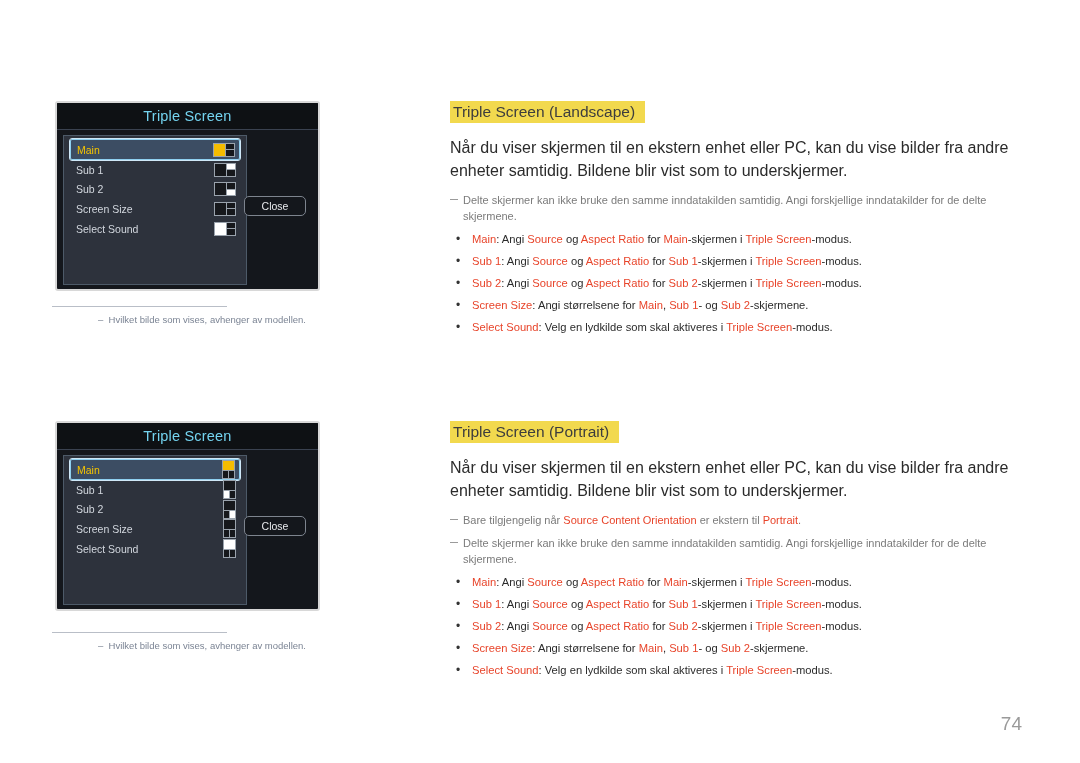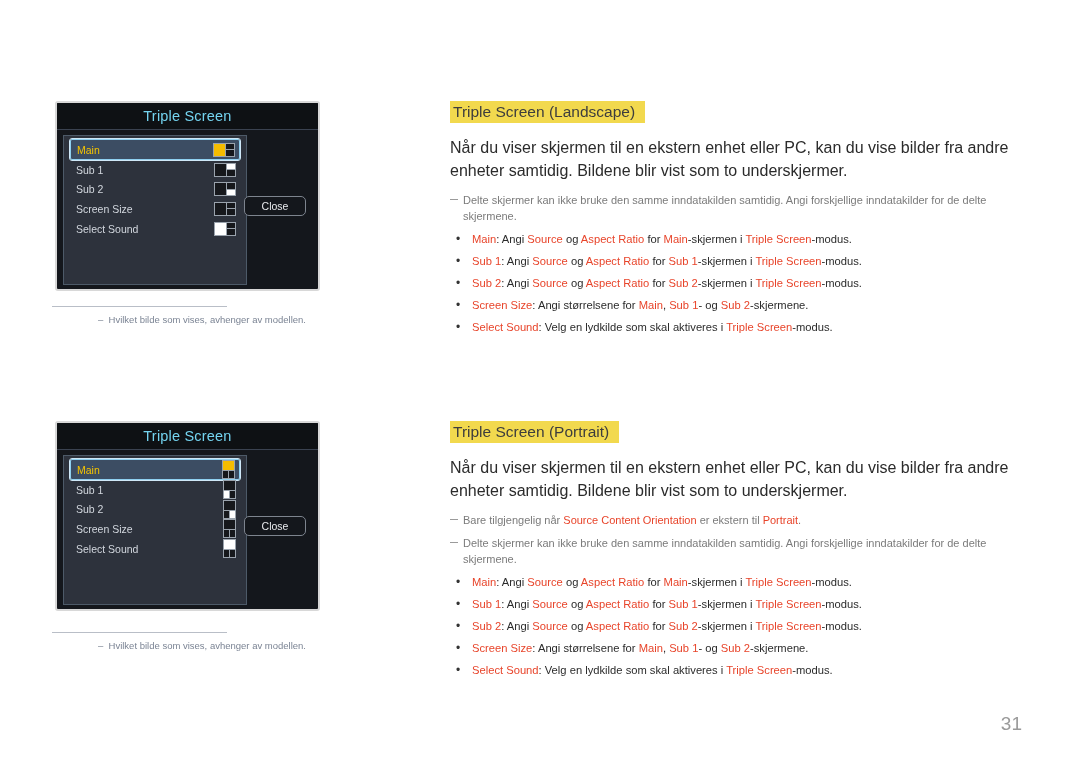--- a/index.html
+++ b/index.html
@@ -320,15 +320,15 @@
 
     <ul class="bullets">
       <li><span class="k">Main</span><span>: Angi </span><span class="k">Source</span><span> og </span><span class="k">Aspect Ratio</span><span> for </span><span class="k">Main</span><span>-skjermen i </span><span class="k">Triple Screen</span><span>-modus.</span></li>
       <li><span class="k">Sub 1</span><span>: Angi </span><span class="k">Source</span><span> og </span><span class="k">Aspect Ratio</span><span> for </span><span class="k">Sub 1</span><span>-skjermen i </span><span class="k">Triple Screen</span><span>-modus.</span></li>
       <li><span class="k">Sub 2</span><span>: Angi </span><span class="k">Source</span><span> og </span><span class="k">Aspect Ratio</span><span> for </span><span class="k">Sub 2</span><span>-skjermen i </span><span class="k">Triple Screen</span><span>-modus.</span></li>
       <li><span class="k">Screen Size</span><span>: Angi størrelsene for </span><span class="k">Main</span><span>, </span><span class="k">Sub 1</span><span>- og </span><span class="k">Sub 2</span><span>-skjermene.</span></li>
       <li><span class="k">Select Sound</span><span>: Velg en lydkilde som skal aktiveres i </span><span class="k">Triple Screen</span><span>-modus.</span></li>
     </ul>
   </div>
 
-  <div class="page-num">31</div>
+  <div class="page-num">74</div>
 
 </div>
 
 </body></html>

